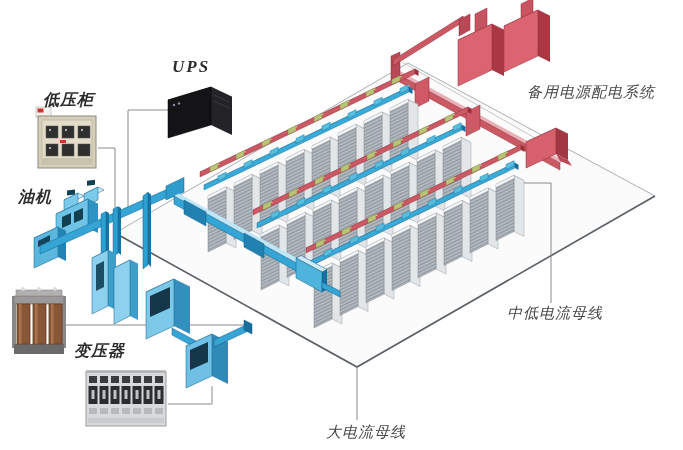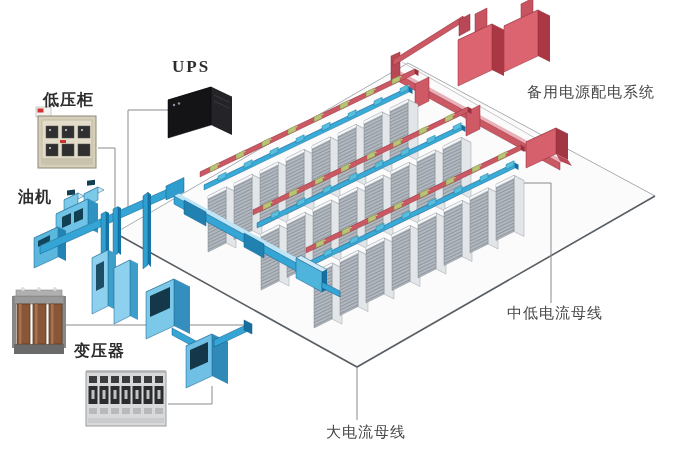--- a/index.html
+++ b/index.html
@@ -1,17 +1,17 @@
 <!DOCTYPE html>
 <html><head>
 <meta charset="utf-8">
 <style>
   html,body{margin:0;padding:0;background:#ffffff;}
   .canvas{position:relative;width:683px;height:450px;background:#ffffff;overflow:hidden;
-          font-family:"Liberation Sans", sans-serif;}
+          font-family:"Liberation Sans", sans-serif;font-style:italic;}
   svg{display:block;}
   text{font-family:"Liberation Sans", sans-serif;fill:#2d2d2d;}
   .lbl-cn{font-size:16px;font-weight:600;letter-spacing:1px;}
   .lbl-gray{font-size:15px;font-weight:500;fill:#474747;letter-spacing:1px;}
   .lbl-ups{font-family:"Liberation Serif", serif;font-size:17px;font-weight:700;letter-spacing:2px;}
 </style>
 </head>
 <body>
 
 <div class="canvas">

